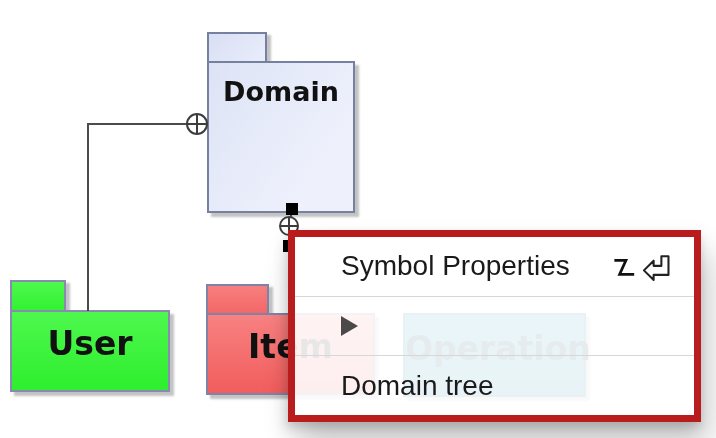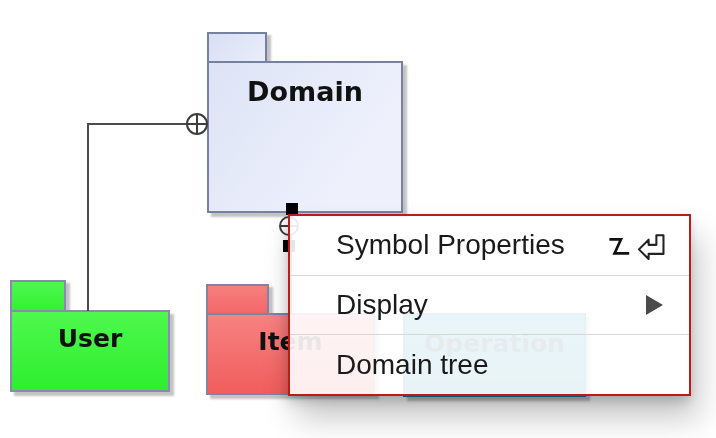--- a/index.html
+++ b/index.html
@@ -6,25 +6,25 @@
   body{width:716px;height:438px;overflow:hidden;background:#ffffff;
        font-family:"Liberation Sans",sans-serif;}
   #stage{position:relative;width:716px;height:438px;background:#ffffff;}
 
   
   .pkg-tab,.pkg-body,.node{position:absolute;box-sizing:border-box;}
   .pkg-tab{border:2px solid;box-shadow:4px 3px 2px rgba(145,145,145,.55);}
   .pkg-body{border:2px solid;box-shadow:4px 4px 2px rgba(145,145,145,.55);
             text-align:center;}
   .pkg-label{display:block;padding-top:12px;font-family:"DejaVu Sans",sans-serif;
-             font-weight:bold;font-size:25px;color:#111;}
+             font-weight:bold;font-size:33px;color:#111;}
 
   #domain-tab {left:207px;top:32px;width:60px;height:31px;
                background:linear-gradient(135deg,#d9dff4,#e9edfb);border-color:#76819f;}
-  #domain-body{left:207px;top:61px;width:196px;height:152px;
+  #domain-body{left:207px;top:61px;width:148px;height:152px;
                background:linear-gradient(125deg,#dde3f6 0%,#eef1fc 75%);border-color:#76819f;}
   #domain-body .pkg-label{padding-top:13px;font-size:27px;}
 
   #user-tab   {left:10px;top:280px;width:56px;height:32px;
                background:linear-gradient(180deg,#4ef84e,#32f132);border-color:#8a8ab0;}
   #user-body  {left:10px;top:310px;width:160px;height:82px;
                background:linear-gradient(180deg,#4ef84e,#2eee2e);border-color:#8a8ab0;}
 
   #item-tab   {left:206px;top:284px;width:63px;height:31px;
                background:linear-gradient(180deg,#f87f7f,#f46767);border-color:#7e84a8;}
@@ -40,23 +40,23 @@
   
   #connector-layer{position:absolute;left:0;top:0;width:716px;height:438px;
                    z-index:5;pointer-events:none;}
 
   
   .handle{position:absolute;width:12px;height:12px;background:#000;z-index:6;}
   #handle-top{left:286px;top:203px;}
   #handle-bottom{left:283px;top:240px;}
 
   
-  #context-menu{position:absolute;left:288px;top:214px;width:399px;height:178px;
+  #context-menu{position:absolute;left:288px;top:230px;width:399px;height:178px;
                 z-index:10;background:rgba(255,255,255,0.90);
-                border:2px solid #b91c1c;display:flex;flex-direction:column;
+                border:7px solid #b91c1c;display:flex;flex-direction:column;
                 box-shadow:-5px 8px 12px rgba(0,0,0,.08),
                             0 4px 8px rgba(0,0,0,.10),
                             8px 22px 30px rgba(0,0,0,.22);}
   .menu-item{flex:1;display:flex;align-items:center;
              padding:0 18px 0 46px;font-size:28px;color:#1a1a1a;cursor:default;}
   .mi-label{flex:1;white-space:nowrap;}
   .menu-sep{height:1px;background:#d7d7d7;flex:0 0 1px;}
   .mi-shortcut{display:flex;align-items:center;gap:1px;}
   .submenu-arrow{width:0;height:0;border-left:17px solid #4a4a4a;
                  border-top:10px solid transparent;border-bottom:10px solid transparent;
@@ -116,21 +116,20 @@
         </svg>
         <svg width="37" height="31" viewBox="0 0 26 24">
           <path d="M2.5 15 L10 7.5 V11.5 H16 V4 H21.5 V18.5 H10 V22.5 Z" fill="none" stroke="#222" stroke-width="1.6" stroke-linejoin="round"></path>
         </svg>
       </span>
     </div>
 
     <div class="menu-sep"></div>
 
     <div class="menu-item">
-      <span class="mi-label">Display</span>
       <span class="submenu-arrow"></span>
     </div>
 
     <div class="menu-sep"></div>
 
     <div class="menu-item">
       <span class="mi-label">Domain tree</span>
     </div>
 
   </div>

